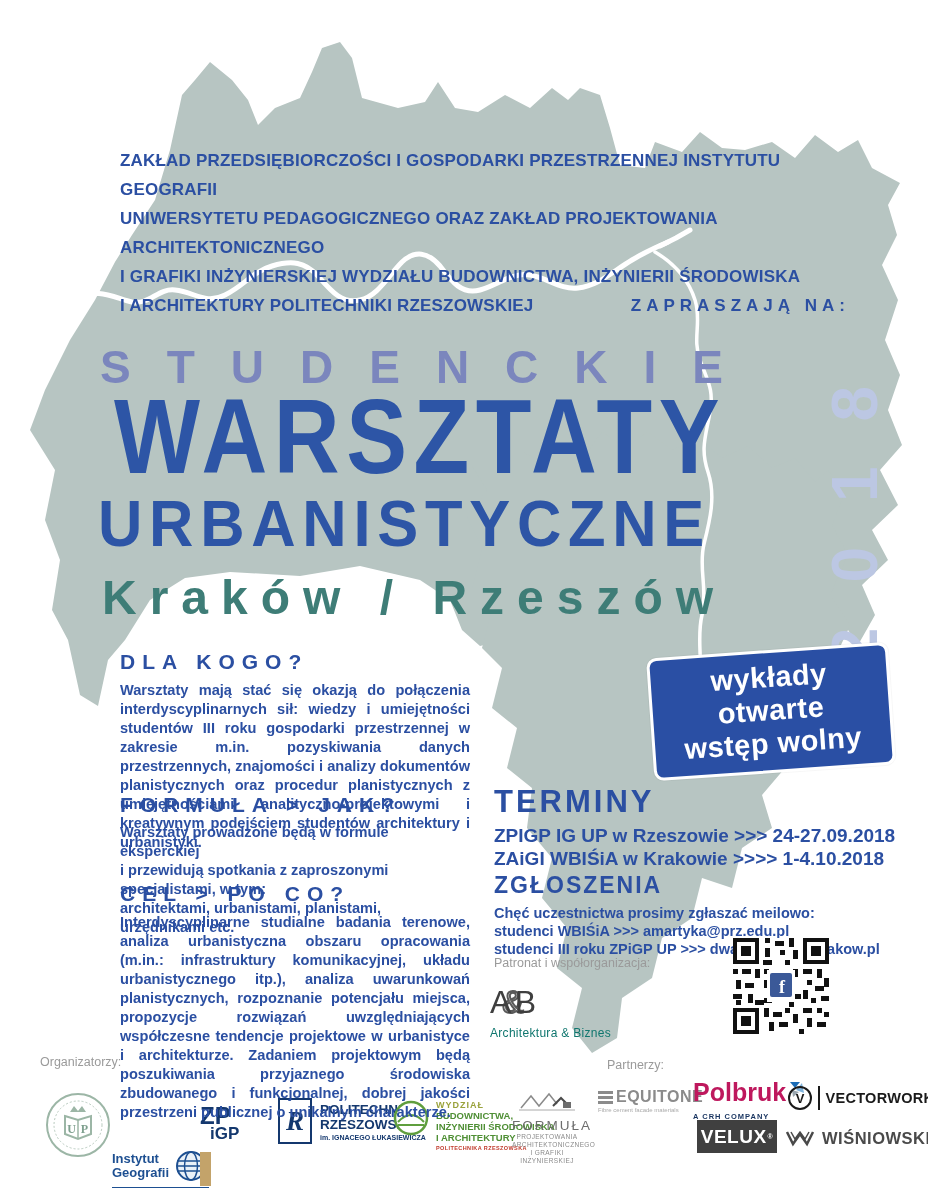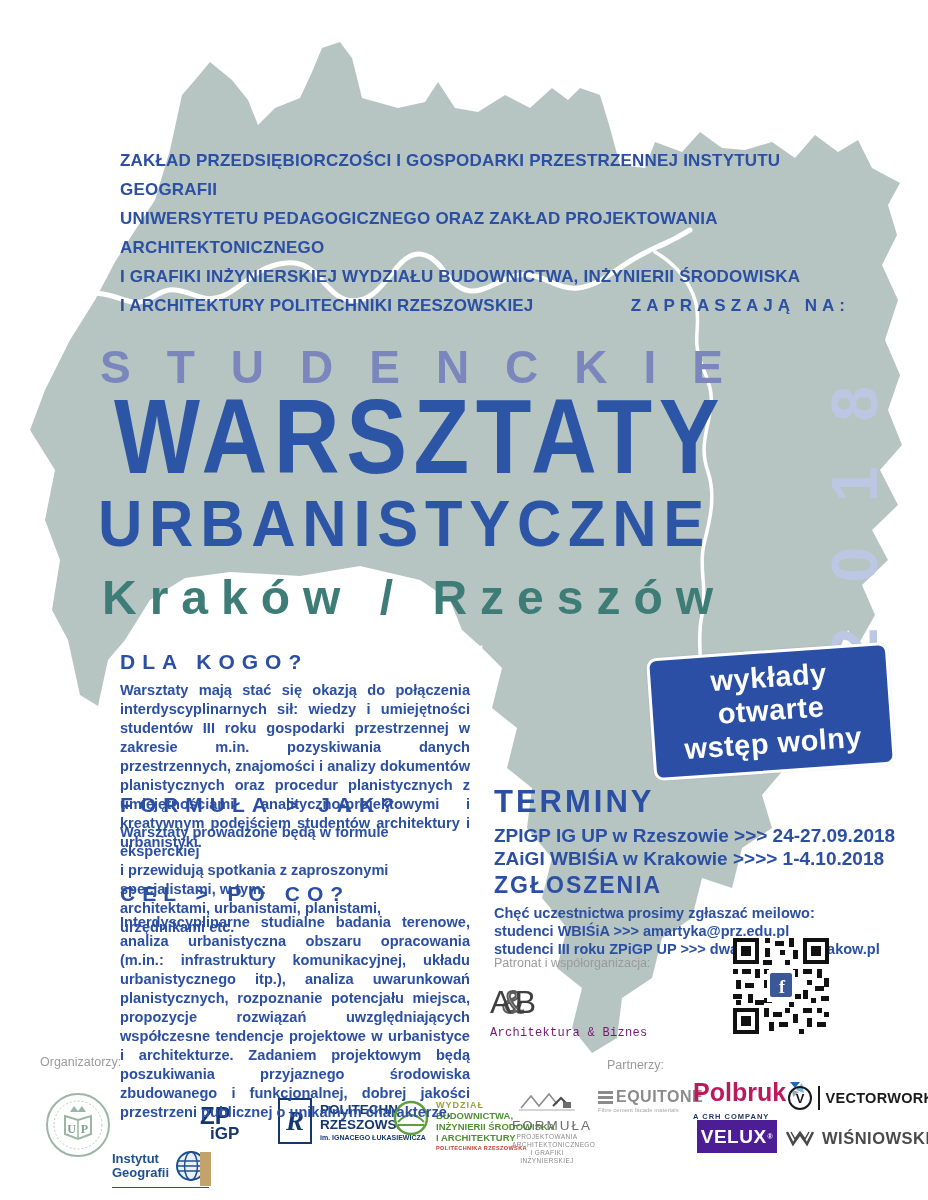--- a/index.html
+++ b/index.html
@@ -37,21 +37,21 @@
   .terminy-row { font-weight:bold; font-size:19px; line-height:23px; white-space:nowrap; }
   .zglos-head { font-weight:bold; font-size:23px; letter-spacing:2px; }
   .zglos-row { font-weight:bold; font-size:14.5px; line-height:18px; white-space:nowrap; }
   .gray-label { color:#9a9a9a; font-size:12.5px; }
 
   
   .ab-logo { display:flex; flex-direction:column; }
   .ab-letters { font-weight:400; font-size:32px; line-height:44px; color:#3f3f3f; letter-spacing:0; }
   .ab-amp { color:#fff; -webkit-text-stroke:2px #5a5a5a; margin:0 -9px; position:relative; z-index:0; }
   .ab-a,.ab-b { position:relative; z-index:1; }
-  .ab-caption { font-size:12px; color:#701a75; margin-top:2px; letter-spacing:0.3px;font-family:Liberation Mono, monospace; }
+  .ab-caption { font-size:12px; color:#0f766e; margin-top:2px; letter-spacing:0.3px; }
 
   
   .qr { left:733px; top:938px; width:96px; height:96px; z-index:3; }
   .org-label { left:40px; top:1055px; }
   .partners-label { left:607px; top:1058px; }
 
   .up-seal { left:45px; top:1092px; width:66px; height:66px; }
   .instytut { left:112px; top:1148px; display:flex; align-items:center; gap:4px; border-bottom:1.5px solid #1d4f91; padding-bottom:3px; }
   .instytut .txt { font-size:13px; line-height:14px; font-weight:bold; color:#1d4f91; }
   .zpigp { left:200px; top:1106px; display:flex; align-items:flex-start; gap:8px;flex-direction:column; }
@@ -82,21 +82,21 @@
   .polbruk { left:693px; top:1080px; }
   .polbruk .row { display:flex; align-items:flex-start; gap:2px; }
   .polbruk .name { font-size:25px; font-weight:900; color:#be185d; line-height:24px; }
   .polbruk .tag { font-size:7.5px; font-weight:bold; color:#16325e; letter-spacing:1px; margin-top:8px; }
 
   .vectorworks { left:788px; top:1086px; display:flex; align-items:center; gap:6px; }
   .vw-circle { width:24px; height:24px; border:2px solid #1a1a1a; border-radius:50%; display:flex; align-items:center; justify-content:center; font-weight:900; font-size:13px; color:#1a1a1a; }
   .vw-sep { width:1.5px; height:24px; background:#1a1a1a; }
   .vw-name { font-size:14.5px; font-weight:900; color:#1a1a1a; letter-spacing:0.3px; }
 
-  .velux { left:697px; top:1120px; width:80px; height:33px; background:#4c1d95; color:#fff; display:flex; align-items:center; justify-content:center; font-weight:900; font-size:19px; letter-spacing:0.5px; }
+  .velux { left:697px; top:1120px; width:80px; height:33px; background:#404040; color:#fff; display:flex; align-items:center; justify-content:center; font-weight:900; font-size:19px; letter-spacing:0.5px; }
   .velux sup { font-size:7px; margin-left:1px; }
 
   .wisniowski { left:785px; top:1128px; display:flex; align-items:center; gap:7px; }
   .wi-name { font-size:16.5px; font-weight:900; color:#4a4a4a; letter-spacing:0.5px; }
 </style>
 </head>
 <body>
 
 <div class="poster">
 

